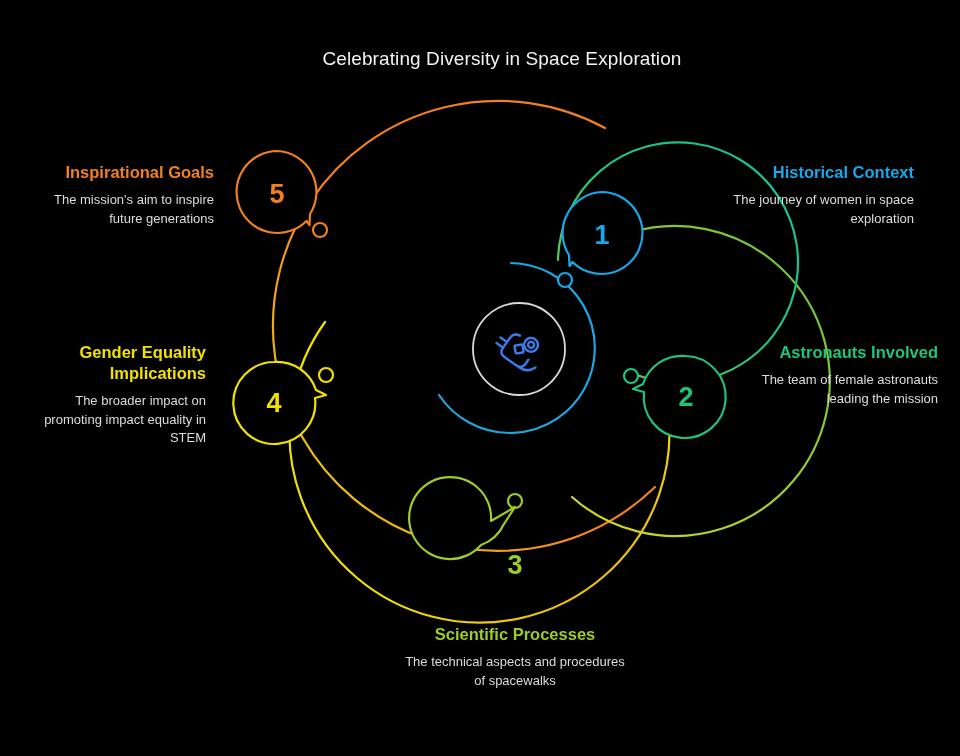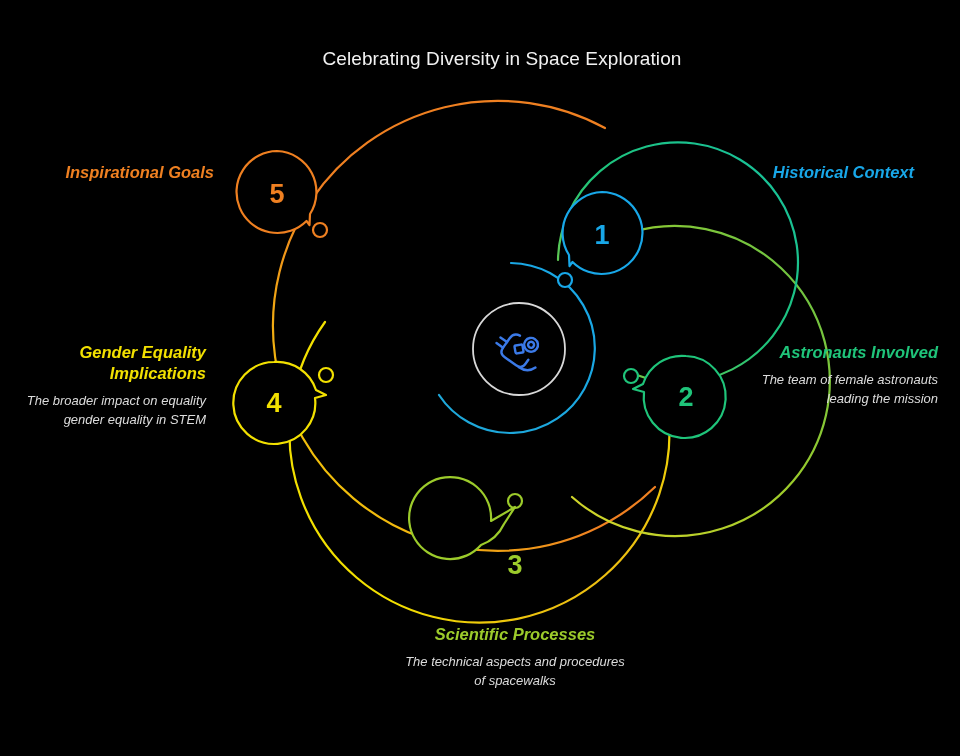--- a/index.html
+++ b/index.html
@@ -11,21 +11,21 @@
   .stage{position:absolute;inset:0;}
   .title{
     position:absolute;left:0;top:48px;width:932px;text-align:center;
     font-size:19px;font-weight:400;color:#f2f2f2;letter-spacing:.1px;padding-left:36px;
   }
   svg.diagram{position:absolute;left:0;top:0;width:960px;height:756px;}
   .node-num{
     font-family:"Liberation Sans","DejaVu Sans",sans-serif;
     font-size:27px;font-weight:700;text-anchor:middle;dominant-baseline:central;
   }
-  .label{position:absolute;font-style:italic;}
+  .label{position:absolute;}
   .label h3{
     margin:0 0 8px 0;font-size:16.5px;font-weight:700;line-height:1.28;
   }
   .label p{
     margin:0;font-size:13px;line-height:1.42;color:#dcdcdc;font-weight:400;
   }
   .l-right{text-align:right;}
   .l-left{text-align:right;}
   .l-center{text-align:center;}
 
@@ -125,34 +125,36 @@
     </g>
 
     <g>
       <path d="M 277 151 a 41 41 0 1 0 29.5 70 l 3 4 l 0.5 -11 A 41 41 0 0 0 277 151 Z" fill="#000" stroke="#ef8021" stroke-width="2.2" stroke-linejoin="round"></path>
       <text class="node-num" x="277" y="194" fill="#ef8021">5</text>
     </g>
   </svg>
 
   <div class="label l-right" id="label-1">
     <h3 style="color:#18a7e8">Historical Context</h3>
+    <p>The journey of women in space exploration</p>
   </div>
 
   <div class="label l-center" id="label-3">
     <h3 style="color:#9ccb2b">Scientific Processes</h3>
     <p>The technical aspects and procedures of spacewalks</p>
   </div>
 
   <div class="label l-right" id="label-2">
     <h3 style="color:#1fc47a">Astronauts Involved</h3>
     <p>The team of female astronauts leading the mission</p>
   </div>
 
   <div class="label l-left" id="label-4">
     <h3 style="color:#f2e000">Gender Equality Implications</h3>
-    <p>The broader impact on equality gender equality in STEM</p>
+    <p>The broader impact on promoting impact equality in STEM</p>
   </div>
 
   <div class="label l-left" id="label-5">
     <h3 style="color:#ef8021">Inspirational Goals</h3>
+    <p>The mission's aim to inspire future generations</p>
   </div>
 
 </div>
 
 </body></html>

